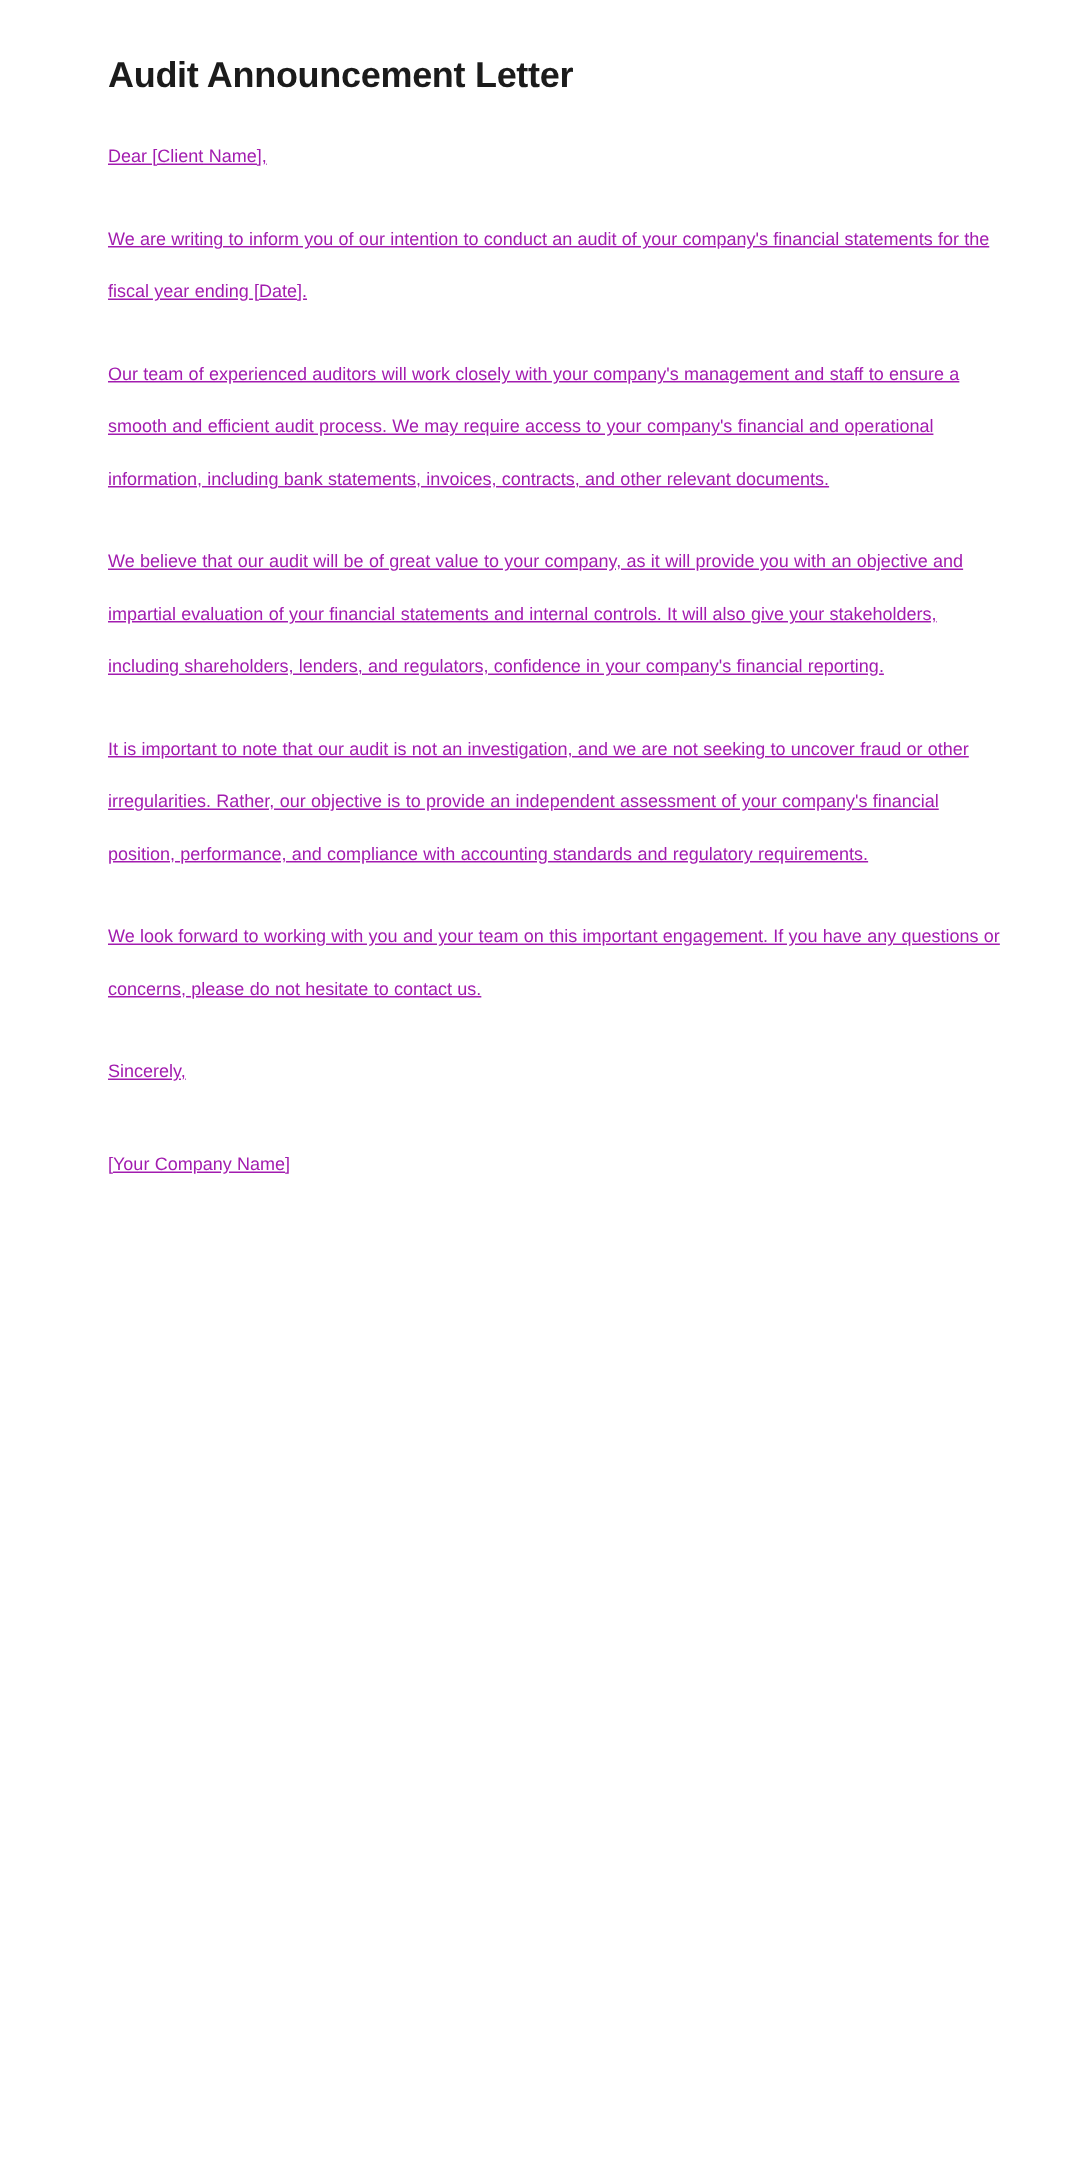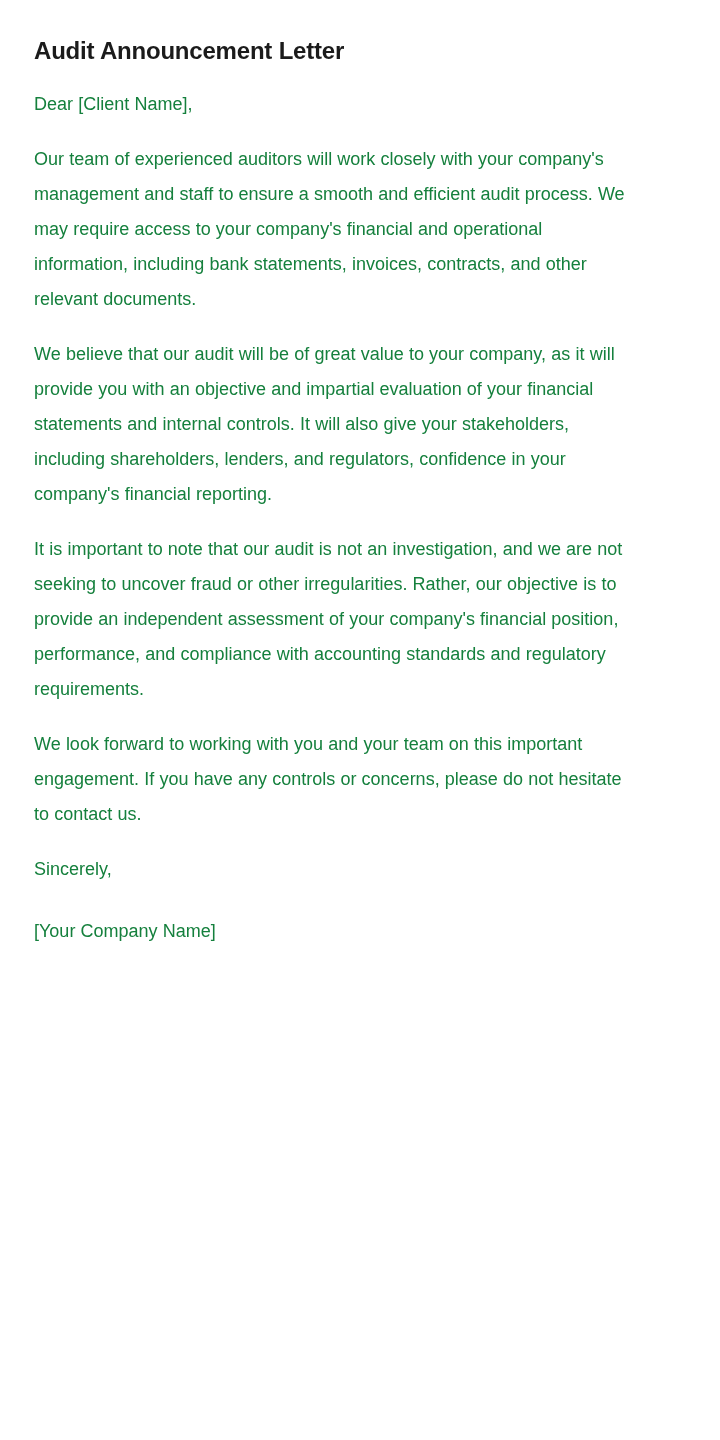--- a/index.html
+++ b/index.html
@@ -11,41 +11,42 @@
   body {
     width: 720px;
     min-height: 1440px;
     font-family: "Liberation Sans", "DejaVu Sans", sans-serif;
     -webkit-font-smoothing: antialiased;
   }
   .page {
     width: 720px;
     min-height: 1440px;
     box-sizing: border-box;
-    padding: 36px 70px 40px 34px;
+    padding: 36px 70px 40px 72px;
     background: #ffffff;
   }
   .doc-title {
     font-size: 24px;
     line-height: 30px;
     font-weight: 700;
     color: #1b1b1b;
     letter-spacing: -0.2px;
     margin: 0 0 21px 0;
   }
   .letter-body {
     width: 600px;
   }
   .para {
-    font-size: 18px;
+    font-size: 12px;
     line-height: 35px;
-    color: #15803d;
+    color: #a21caf;
     margin: 0 0 20px 0;
     text-align: left;
     word-spacing: 0.2px;
+    text-decoration: underline;
   }
   .para:last-child {
     margin-bottom: 0;
     margin-top: 27px;
   }
   .para.salutation,
   .para.closing,
   .para.signature-name,
   .para.signature-company {
     margin-bottom: 20px;
@@ -55,29 +56,30 @@
 <body>
 
 <div class="page">
 
   <h1 class="doc-title">Audit Announcement Letter</h1>
 
   <div class="letter-body">
 
     <p class="para salutation">Dear [Client Name],</p>
 
+    <p class="para">We are writing to inform you of our intention to conduct an audit of your company's financial statements for the fiscal year ending [Date].</p>
 
 
     <p class="para">Our team of experienced auditors will work closely with your company's management and staff to ensure a smooth and efficient audit process. We may require access to your company's financial and operational information, including bank statements, invoices, contracts, and other relevant documents.</p>
 
     <p class="para">We believe that our audit will be of great value to your company, as it will provide you with an objective and impartial evaluation of your financial statements and internal controls. It will also give your stakeholders, including shareholders, lenders, and regulators, confidence in your company's financial reporting.</p>
 
     <p class="para">It is important to note that our audit is not an investigation, and we are not seeking to uncover fraud or other irregularities. Rather, our objective is to provide an independent assessment of your company's financial position, performance, and compliance with accounting standards and regulatory requirements.</p>
 
-    <p class="para">We look forward to working with you and your team on this important engagement. If you have any controls or concerns, please do not hesitate to contact us.</p>
+    <p class="para">We look forward to working with you and your team on this important engagement. If you have any questions or concerns, please do not hesitate to contact us.</p>
 
     <p class="para closing">Sincerely,</p>
 
 
     <p class="para signature-company">[Your Company Name]</p>
 
   </div>
 </div>
 
 </body></html>

